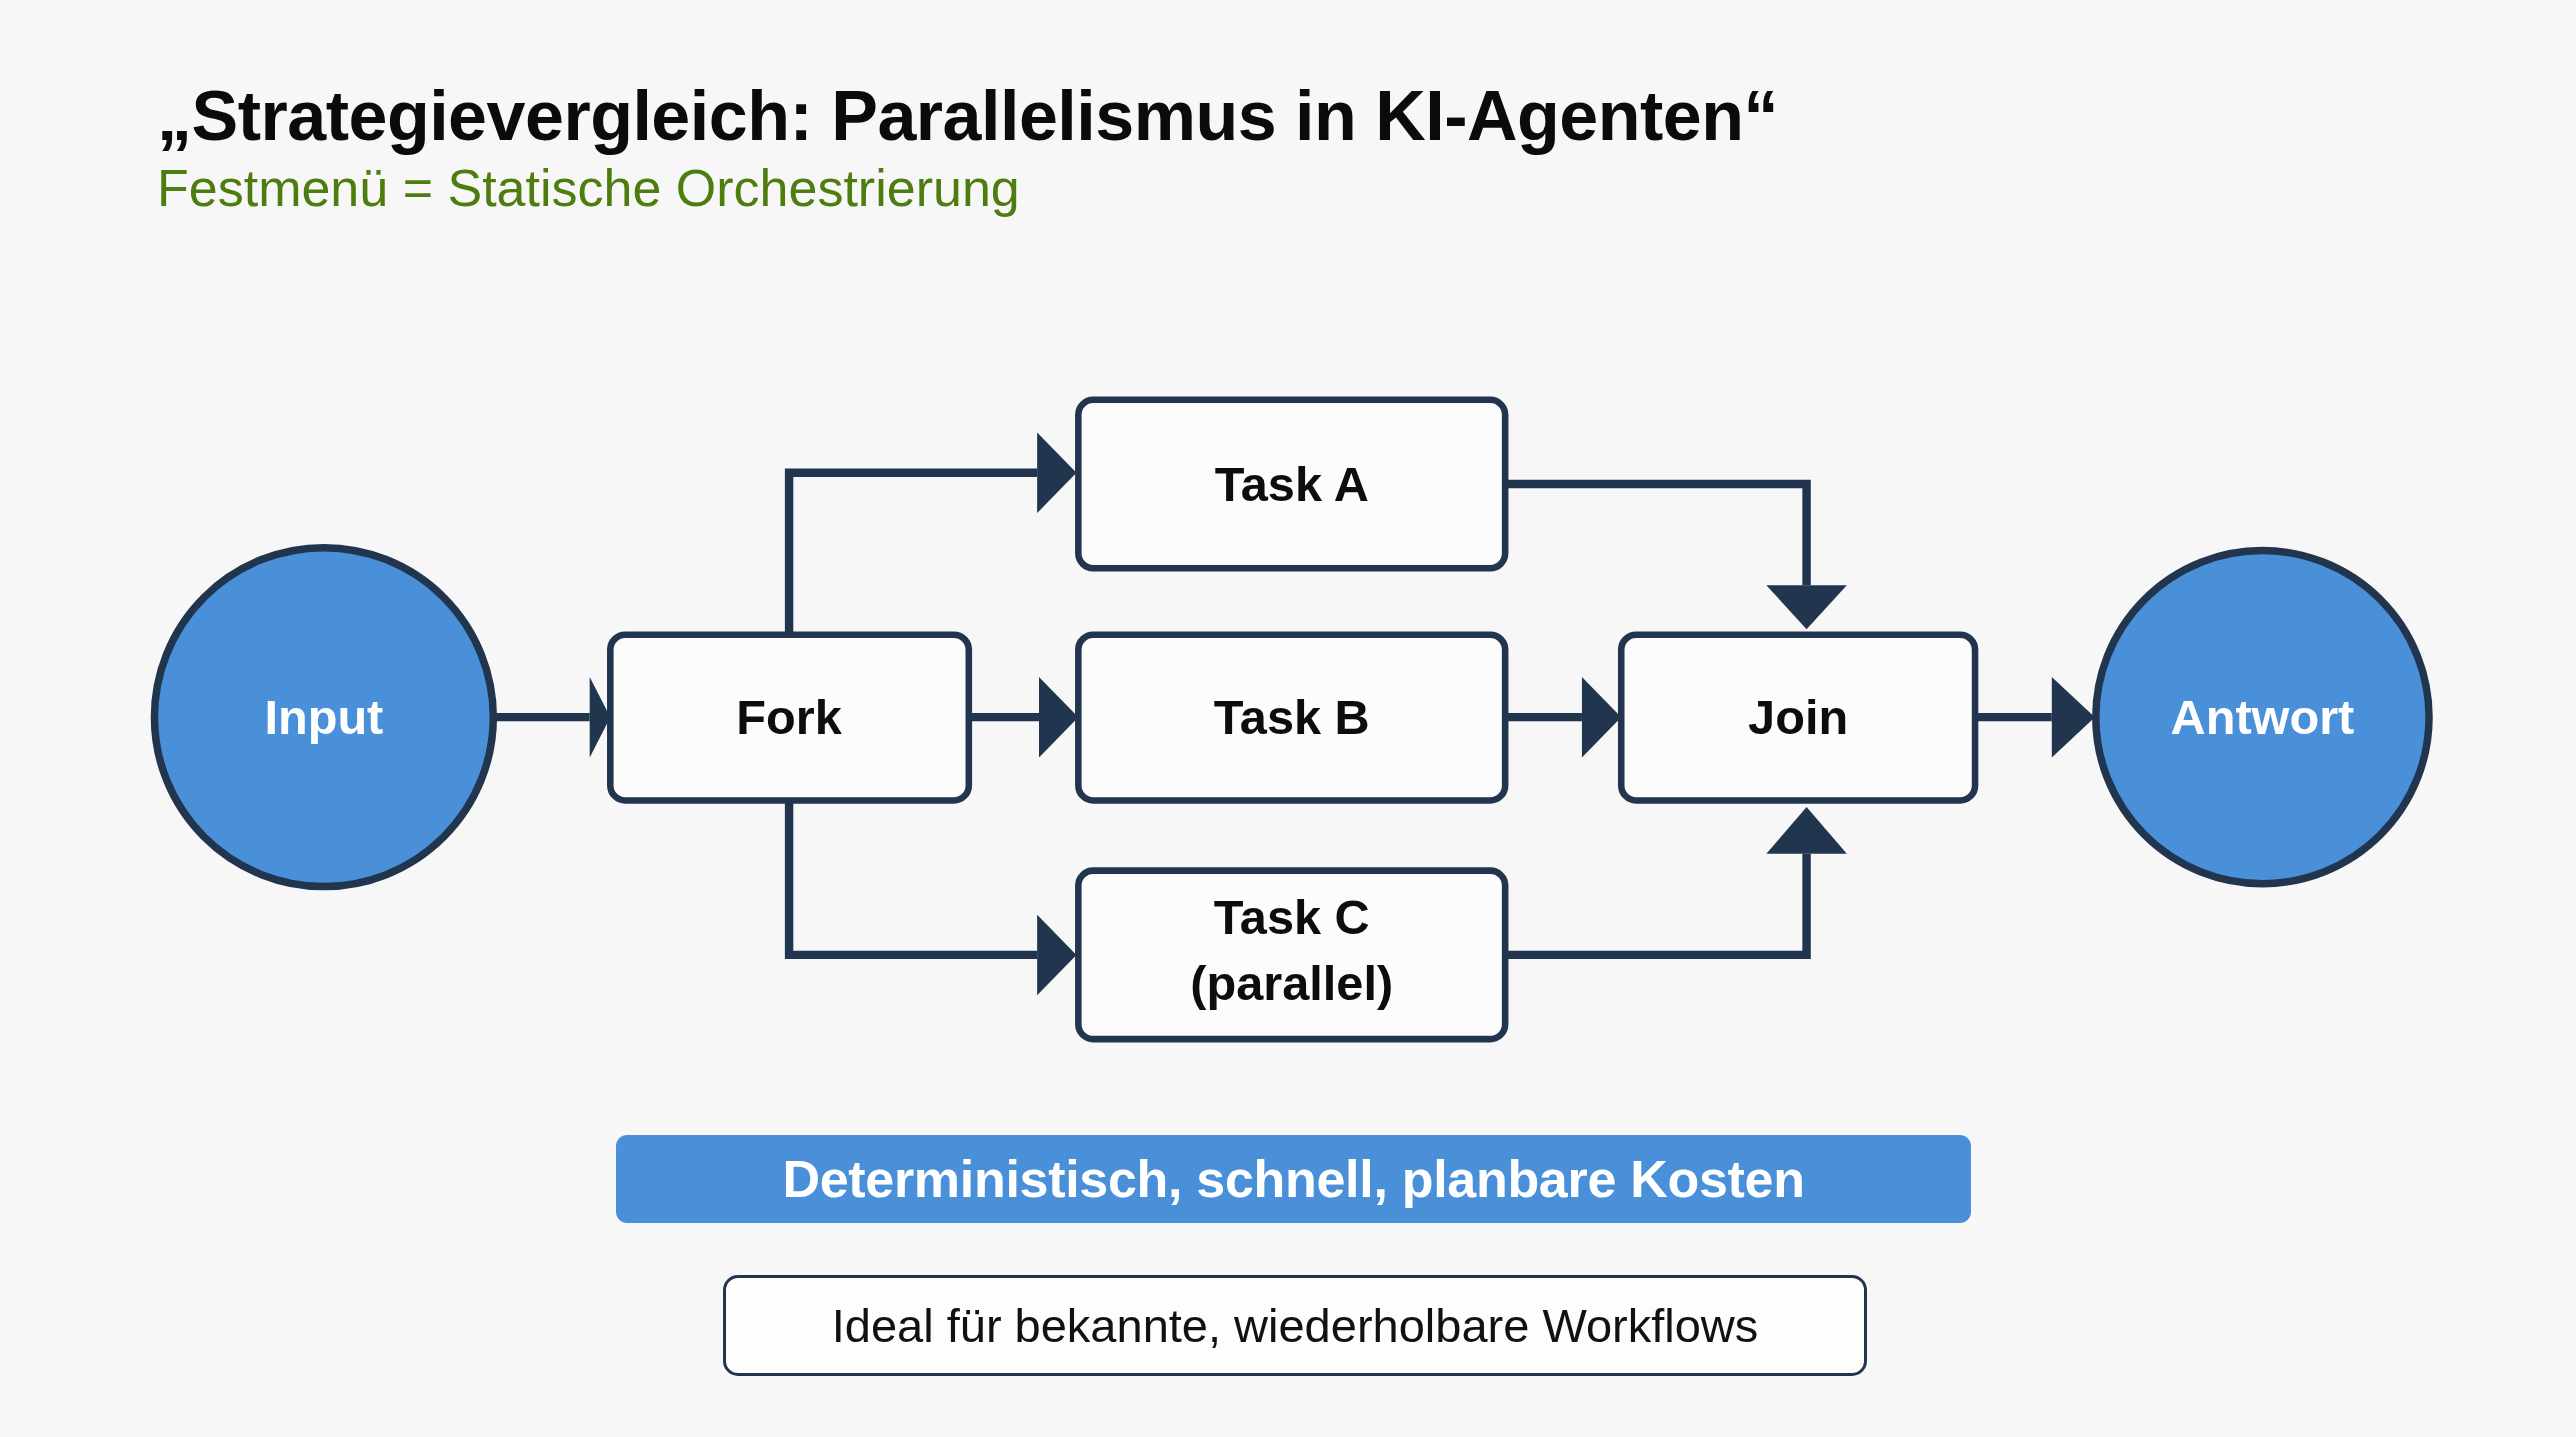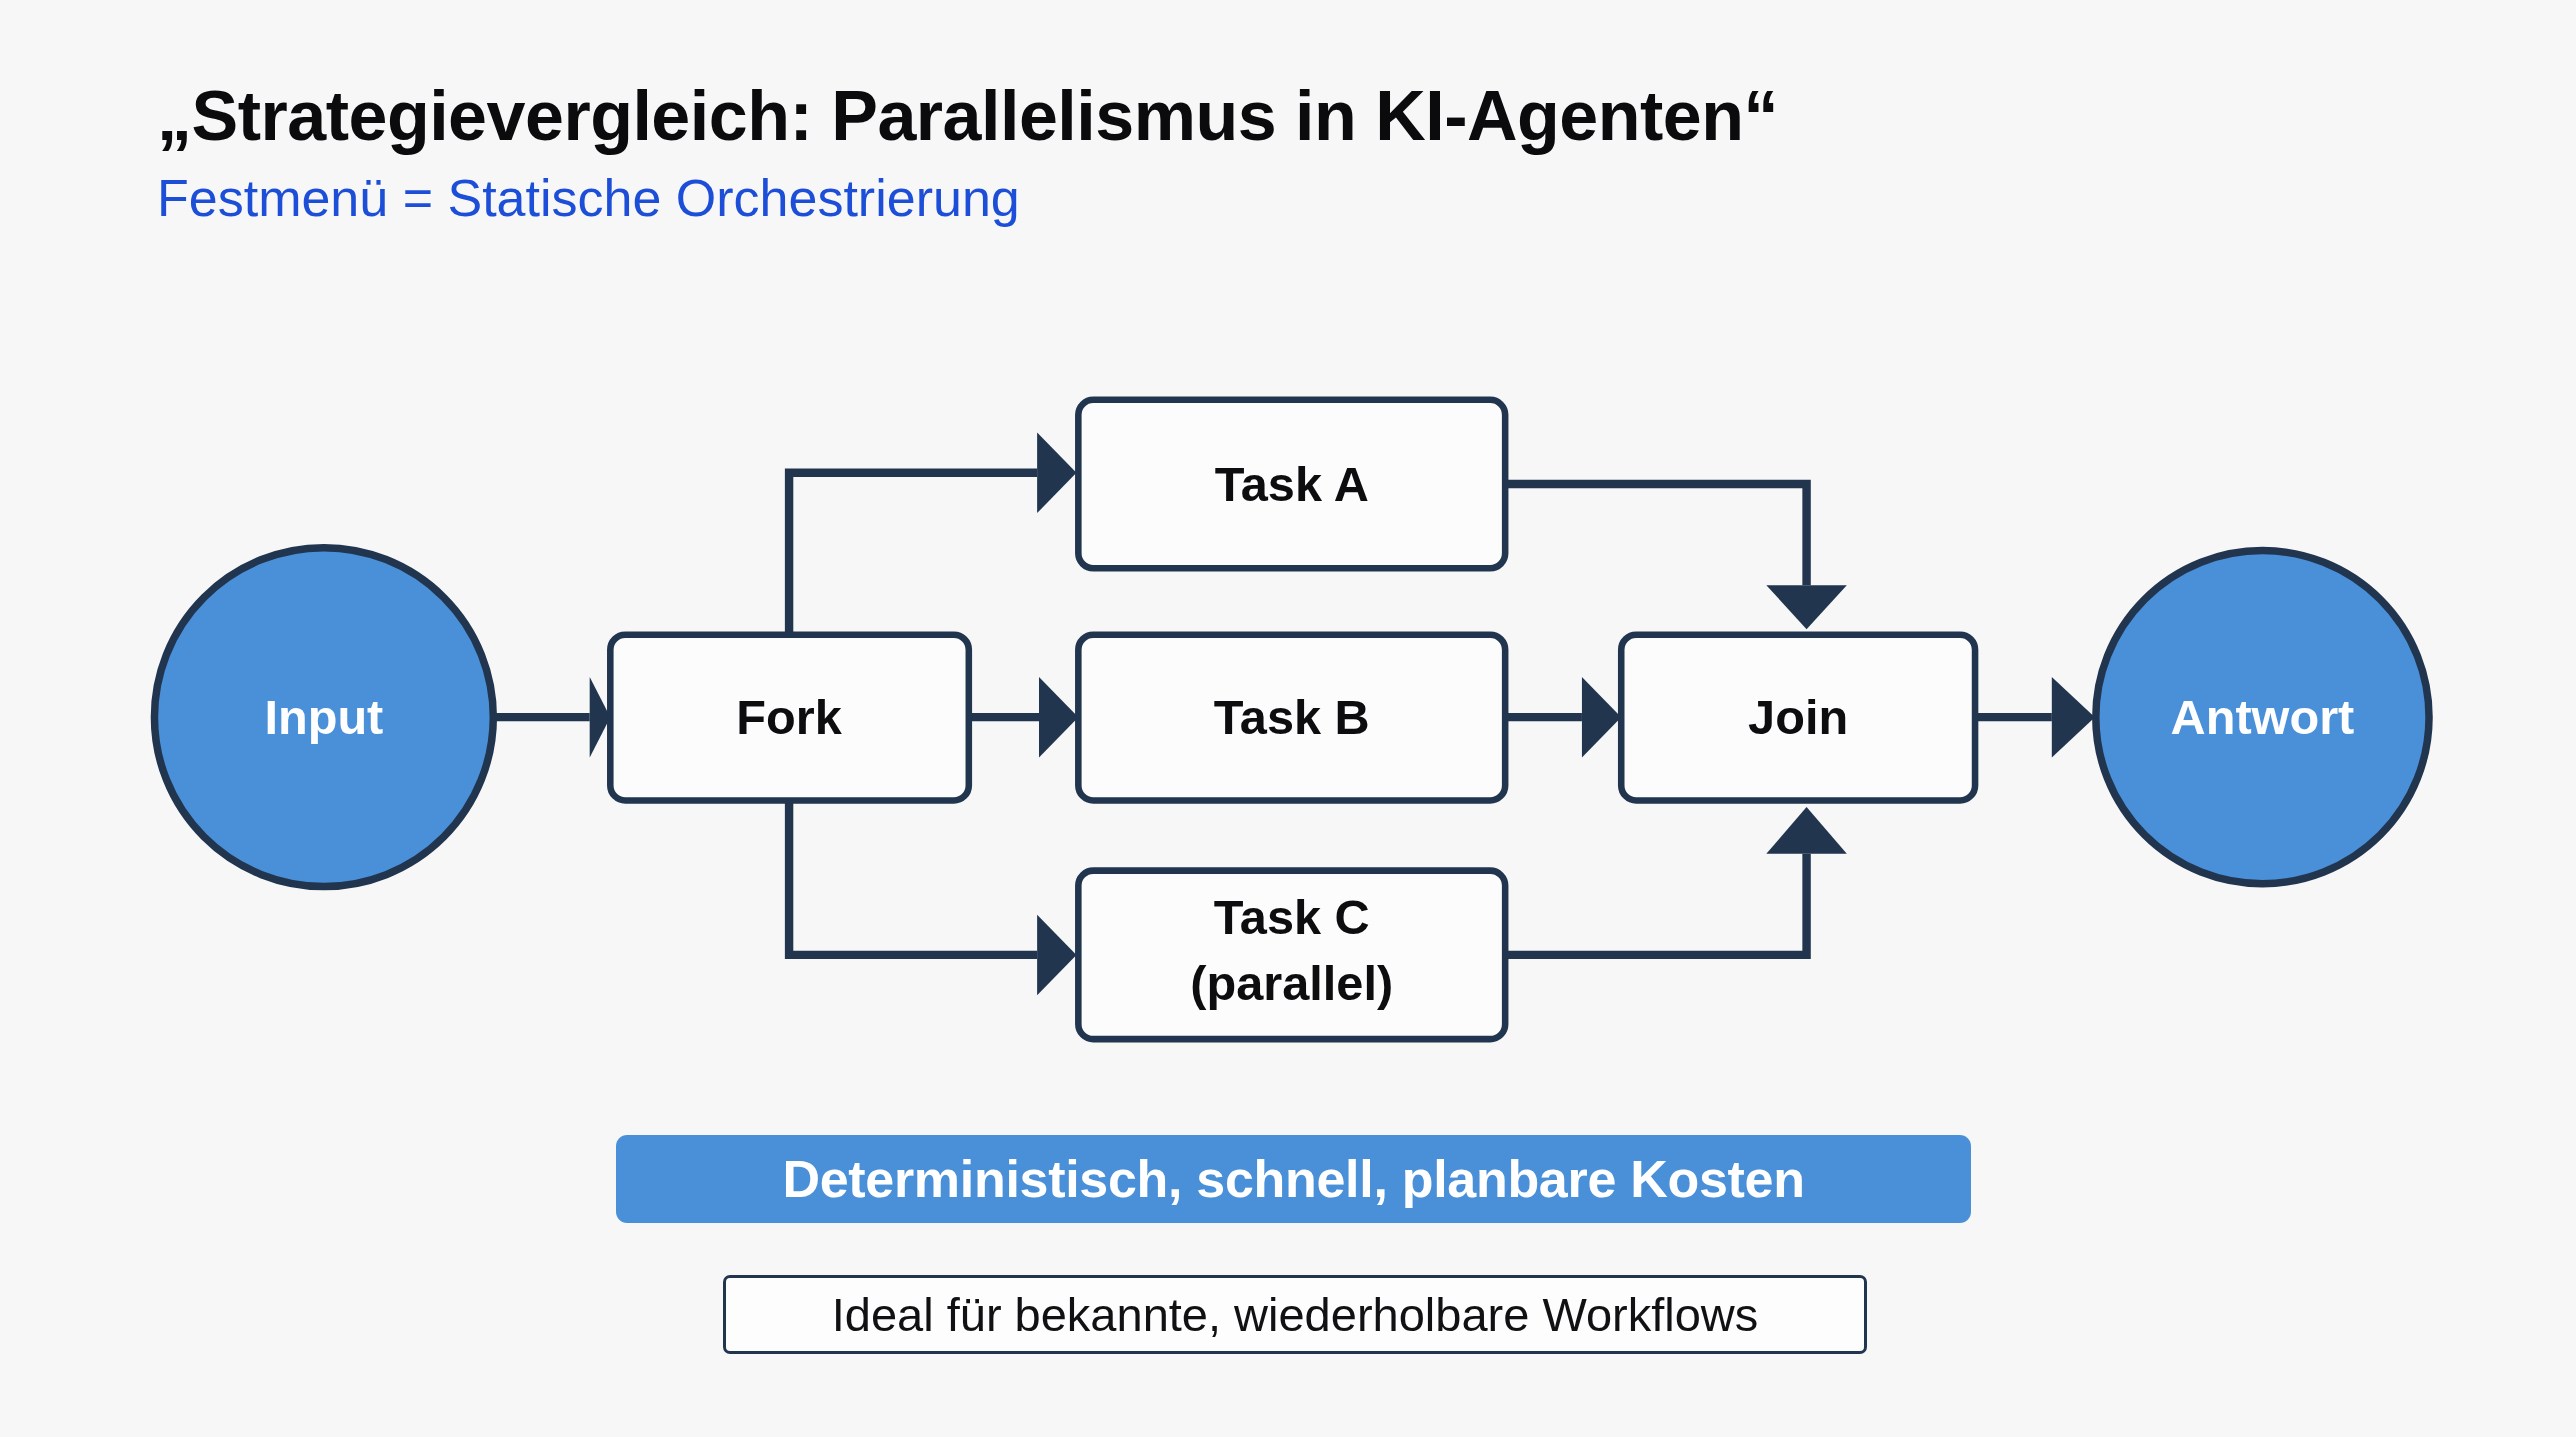--- a/index.html
+++ b/index.html
@@ -25,24 +25,24 @@
   }
   #title {
     font-size: 70px;
     font-weight: bold;
     color: #0b0b0d;
     letter-spacing: -0.5px;
     line-height: 1.02;
     white-space: nowrap;
   }
   #subtitle {
-    margin-top: 19px;
+    margin-top: 9px;
     font-size: 52px;
     font-weight: normal;
-    color: #1d4ed8;
+    color: #4d7c0f;
     line-height: 1.05;
     white-space: nowrap;
   }
 
   
   #diagram {
     position: absolute;
     left: 0;
     top: 0;
     width: 2576px;
@@ -105,24 +105,24 @@
     font-weight: bold;
     color: #ffffff;
     white-space: nowrap;
     letter-spacing: -0.3px;
   }
   #caption {
     position: absolute;
     left: 723px;
     top: 1275px;
     width: 1144px;
-    height: 79px;
+    height: 101px;
     background: #fdfdfd;
     border: 3.7px solid #22354f;
-    border-radius: 7px;
+    border-radius: 15px;
     box-sizing: border-box;
     display: flex;
     align-items: center;
     justify-content: center;
   }
   #caption-text {
     font-size: 47px;
     font-weight: normal;
     color: #111114;
     white-space: nowrap;

